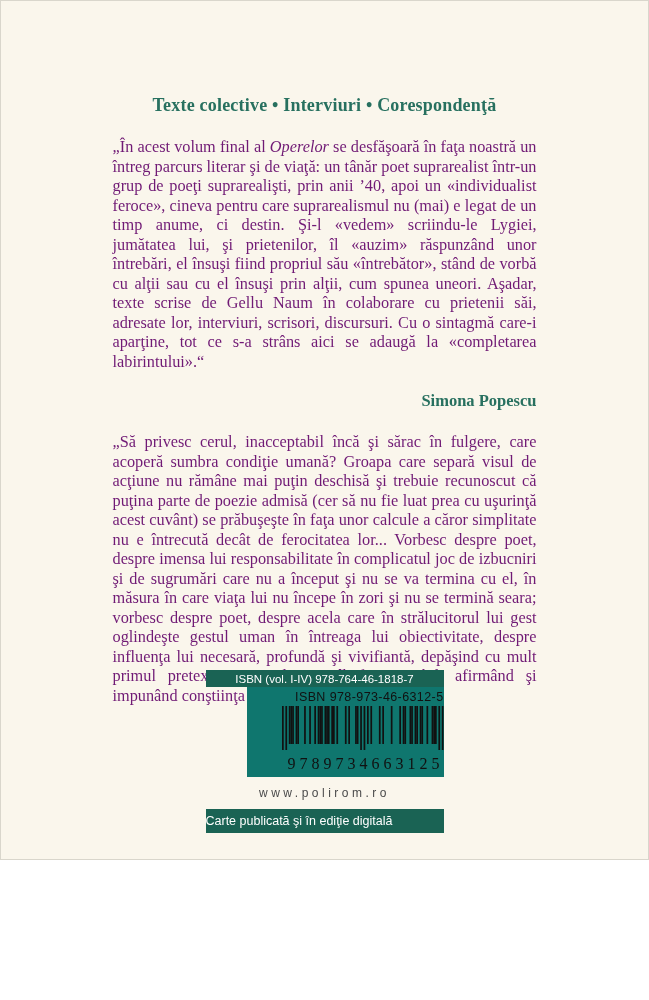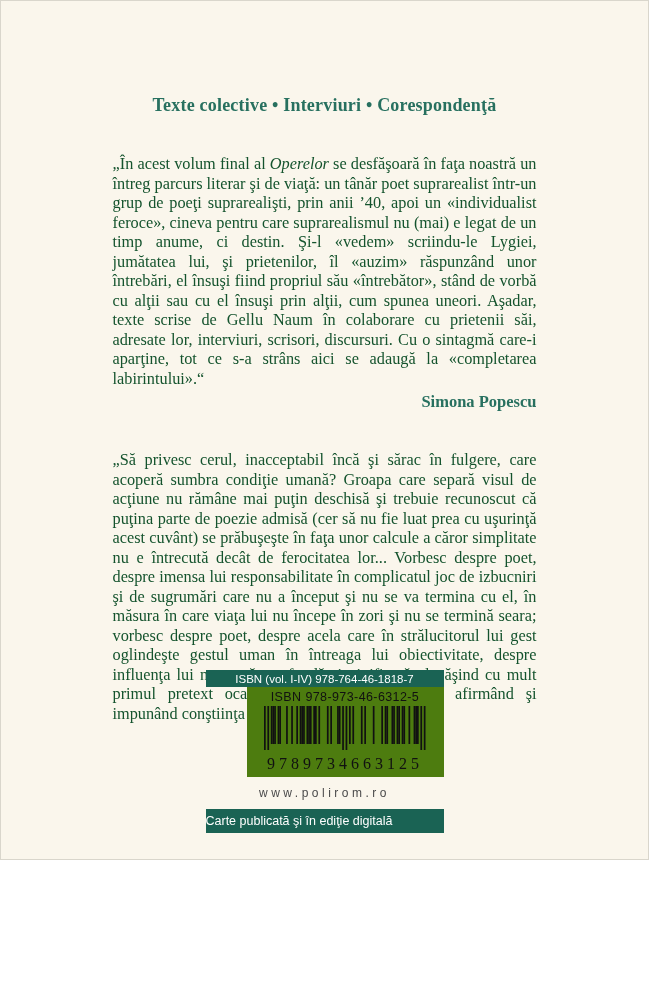--- a/index.html
+++ b/index.html
@@ -23,29 +23,29 @@
     color: var(--accent, #27705f);
     font-weight: 700;
     font-size: 18px;
     letter-spacing: 0.2px;
   }
   .content {
     width: 424px;
     margin: 0 auto;
   }
   .quote {
-    margin: 38px 0 0 0;
+    margin: 21px 0 0 0;
     font-size: 16.3px;
     line-height: 19.5px;
     text-align: justify;
-    color: #14532d;
+    color: #701a75;
   }
   .quote em { font-style: italic; }
   .author {
-    margin-top: 4px;
+    margin-top: 20px;
     text-align: right;
     color: var(--accent, #27705f);
     font-weight: 700;
     font-size: 16.5px;
   }
   .bottom {
     position: absolute;
     left: 0;
     right: 0;
     bottom: 26px;
@@ -58,22 +58,22 @@
   }
   .isbn-band {
     background: var(--band, #1a6354);
     color: #ffffff;
     font-family: "Liberation Sans", sans-serif;
     font-size: 11.5px;
     text-align: center;
     padding: 3px 0 2px 0;
   }
   .isbn-white {
-    background: #4d7c0f;
-    text-align: center;
+    background: #0f766e;
+    text-align: right;
     padding: 2px 0 4px 0;
     margin-left: 41px;
   }
   .isbn-line {
     font-family: "Liberation Sans", sans-serif;
     font-size: 12.5px;
     color: #111111;
     letter-spacing: 0.4px;
     padding: 1px 0 2px 0;
   }

